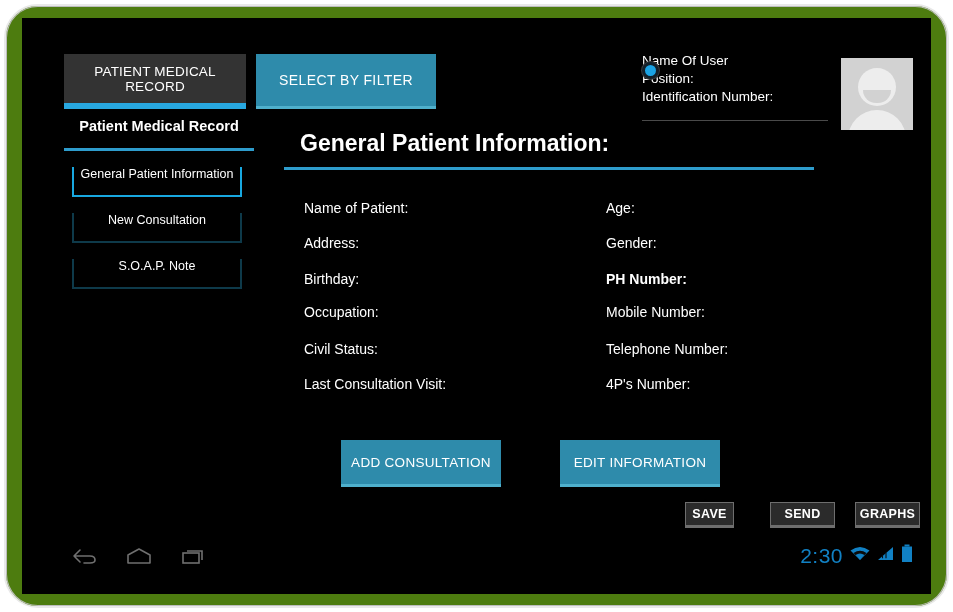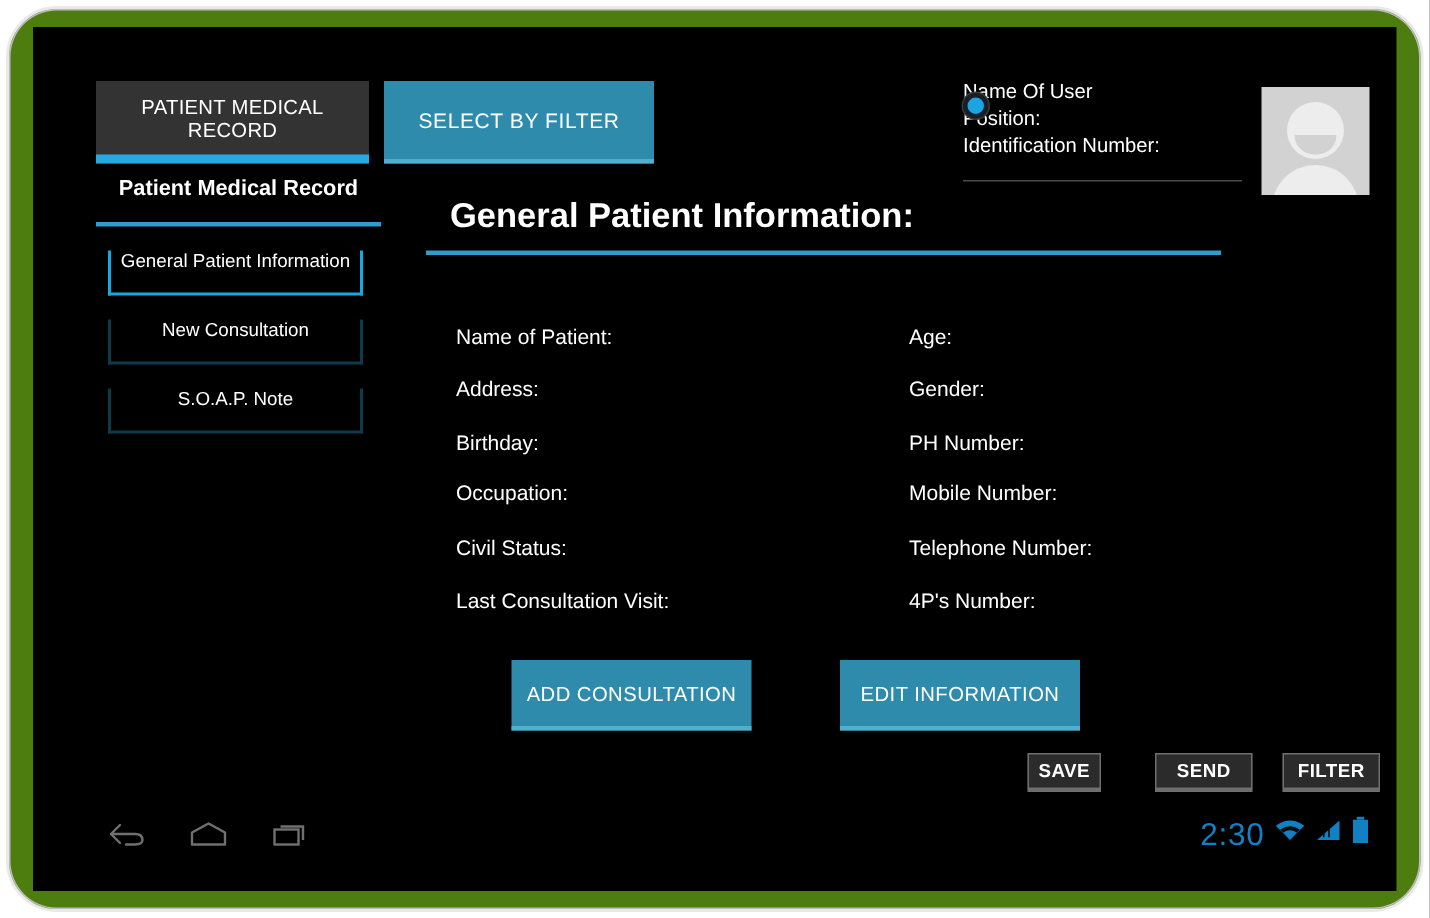--- a/index.html
+++ b/index.html
@@ -173,21 +173,21 @@
   #main-title {
     color: #ffffff;
     font-size: 23px;
     font-weight: bold;
     padding: 0 0 10px 16px;
     border-bottom: 3px solid #2e9ccc;
   }
 
   #fields {
     position: relative;
-    margin-top: 46px;
+    margin-top: 30px;
     height: 210px;
   }
   .field {
     position: absolute;
     color: #ffffff;
     font-size: 14px;
     white-space: nowrap;
   }
   .col-left  { left: 20px; }
   .col-right { left: 322px; }
@@ -309,41 +309,41 @@
       <div id="fields">
         <div class="field col-left" style="top:0px;">Name of Patient:</div>
         <div class="field col-left" style="top:35px;">Address:</div>
         <div class="field col-left" style="top:71px;">Birthday:</div>
         <div class="field col-left" style="top:104px;">Occupation:</div>
         <div class="field col-left" style="top:141px;">Civil Status:</div>
         <div class="field col-left" style="top:176px;">Last Consultation Visit:</div>
 
         <div class="field col-right" style="top:0px;">Age:</div>
         <div class="field col-right" style="top:35px;">Gender:</div>
-        <div class="field col-right" style="top:71px;">PH Number:</div>
+        <div class="field col-right" style="top:71px;font-weight:bold;">PH Number:</div>
         <div class="field col-right" style="top:104px;">Mobile Number:</div>
         <div class="field col-right" style="top:141px;">Telephone Number:</div>
         <div class="field col-right" style="top:176px;">4P's Number:</div>
       </div>
 
       <div class="action-btn" id="btn-edit">
         <span>EDIT INFORMATION</span>
       </div>
       <div class="action-btn" id="btn-add">
         <span>ADD CONSULTATION</span>
       </div>
 
       <div class="gray-btn" id="btn-save">
         <span>SAVE</span>
       </div>
       <div class="gray-btn" id="btn-send">
         <span>SEND</span>
       </div>
       <div class="gray-btn" id="btn-print">
-        <span>FILTER</span>
+        <span>GRAPHS</span>
       </div>
     </div>
 
     <div id="sysbar">
 
       <span class="nav-icon" id="nav-back">
         <svg width="28" height="20" viewBox="0 0 28 20">
           <path d="M4 10 L10 4 M4 10 L10 16 M4 10 L20 10 Q25 10 25 14 Q25 17 20 17 L14 17" fill="none" stroke="#9b9b9b" stroke-width="1.6" stroke-linecap="round"></path>
         </svg>
       </span>

